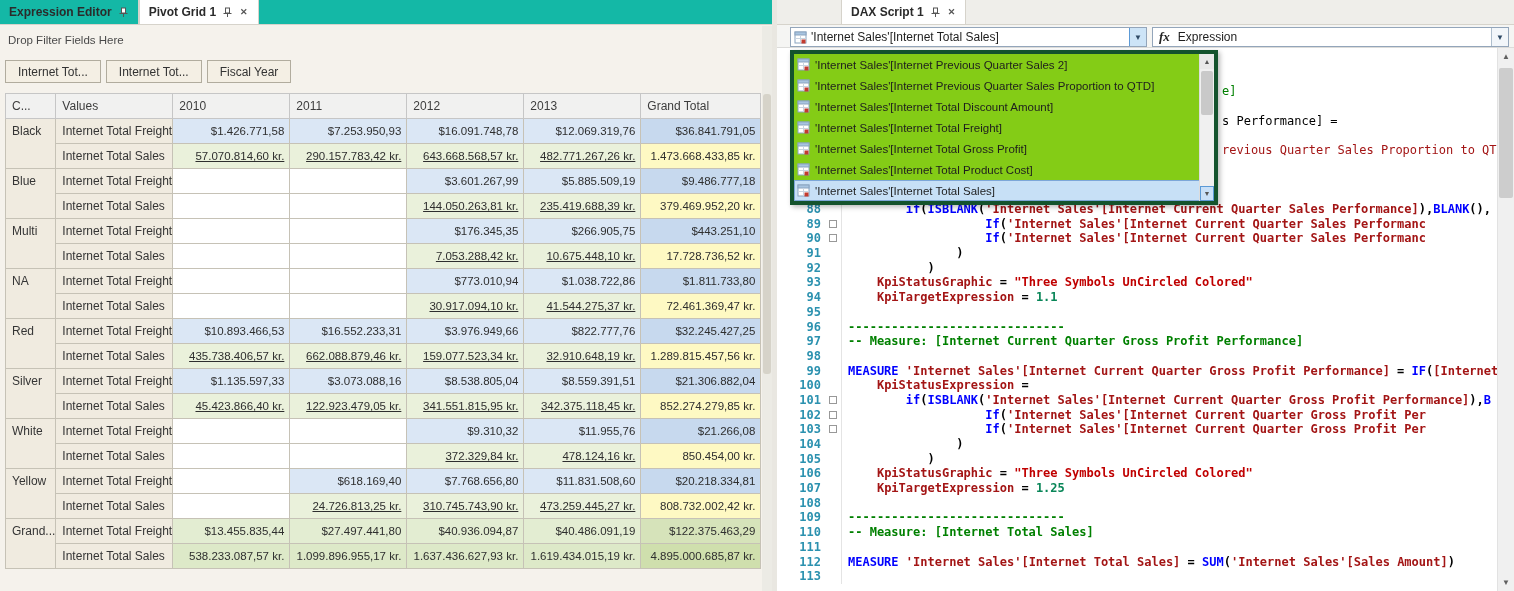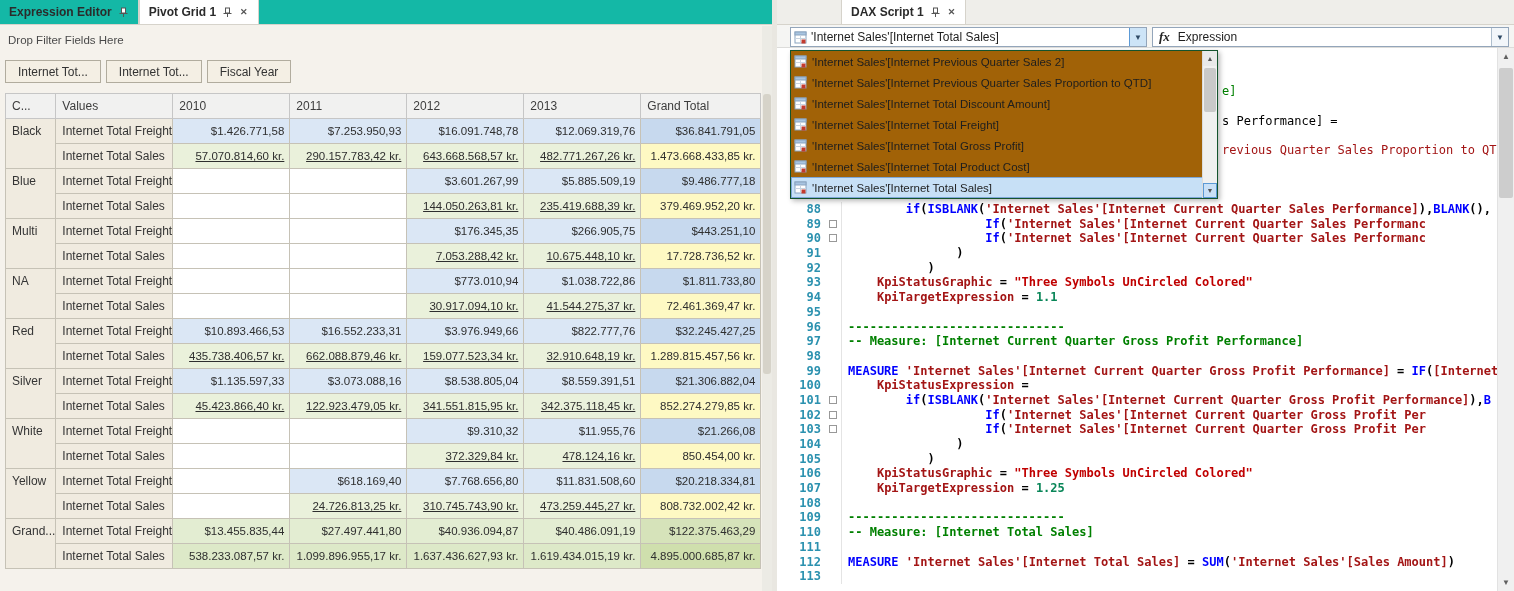--- a/index.html
+++ b/index.html
@@ -68,21 +68,21 @@
   .tk-c{color:#008000;} .tk-n{color:#098658;} .tk-p{color:#000;}
   .frag{position:absolute;font-family:"DejaVu Sans Mono",monospace;font-size:12px;
         line-height:14.7px;white-space:pre;}
 
   .vscroll{position:absolute;right:0;top:48px;bottom:0;width:17px;background:#f0f0f0;border-left:1px solid #e2e2e2;}
   .vscroll .arr{position:absolute;left:0;width:16px;height:17px;display:flex;align-items:center;
                 justify-content:center;font-size:8px;color:#606060;}
   .vscroll .arr.up{top:0;} .vscroll .arr.down{bottom:0;}
   .vscroll .thumb{position:absolute;left:1px;top:20px;width:14px;height:130px;background:#cdcdcd;border-radius:2px;}
 
-  .dropdown{position:absolute;left:13px;top:2px;width:428px;background:#a16207;border:1px solid #14532d;
+  .dropdown{position:absolute;left:13px;top:2px;width:428px;background:#84cc16;border:4px solid #14532d;
             box-shadow:2px 2px 5px rgba(0,0,0,.28);z-index:6;}
   .dd-item{height:21px;display:flex;align-items:center;gap:5px;padding:0 18px 0 3px;
            font-size:11.5px;color:#1e1e1e;white-space:nowrap;overflow:hidden;}
   .dd-item.selected{background:#c7e0f6;outline:1px solid #7da7d8;outline-offset:-1px;}
   .dd-scroll{position:absolute;right:0;top:0;bottom:0;width:15px;background:#f0f0f0;border-left:1px solid #dcdcdc;}
   .dd-scroll .arr{position:absolute;left:0;width:14px;height:15px;display:flex;align-items:center;
                   justify-content:center;font-size:7px;color:#555;}
   .dd-scroll .arr.up{top:0;background:#e9e9e9;}
   .dd-scroll .arr.down{bottom:0;background:#c9e0f7;outline:1px solid #5c9ad6;outline-offset:-1px;}
   .dd-scroll .thumb{position:absolute;left:1px;top:17px;width:12px;height:44px;background:#c9c9c9;border-radius:2px;}

